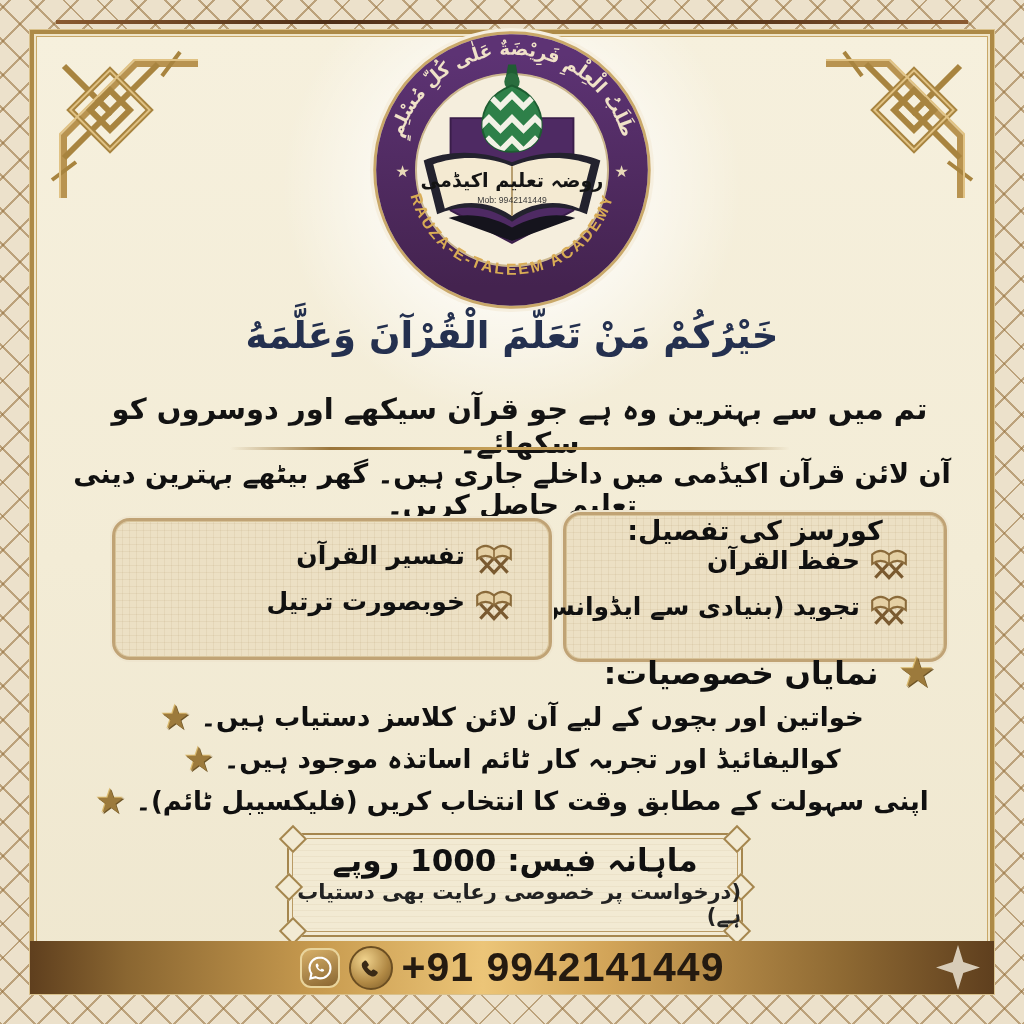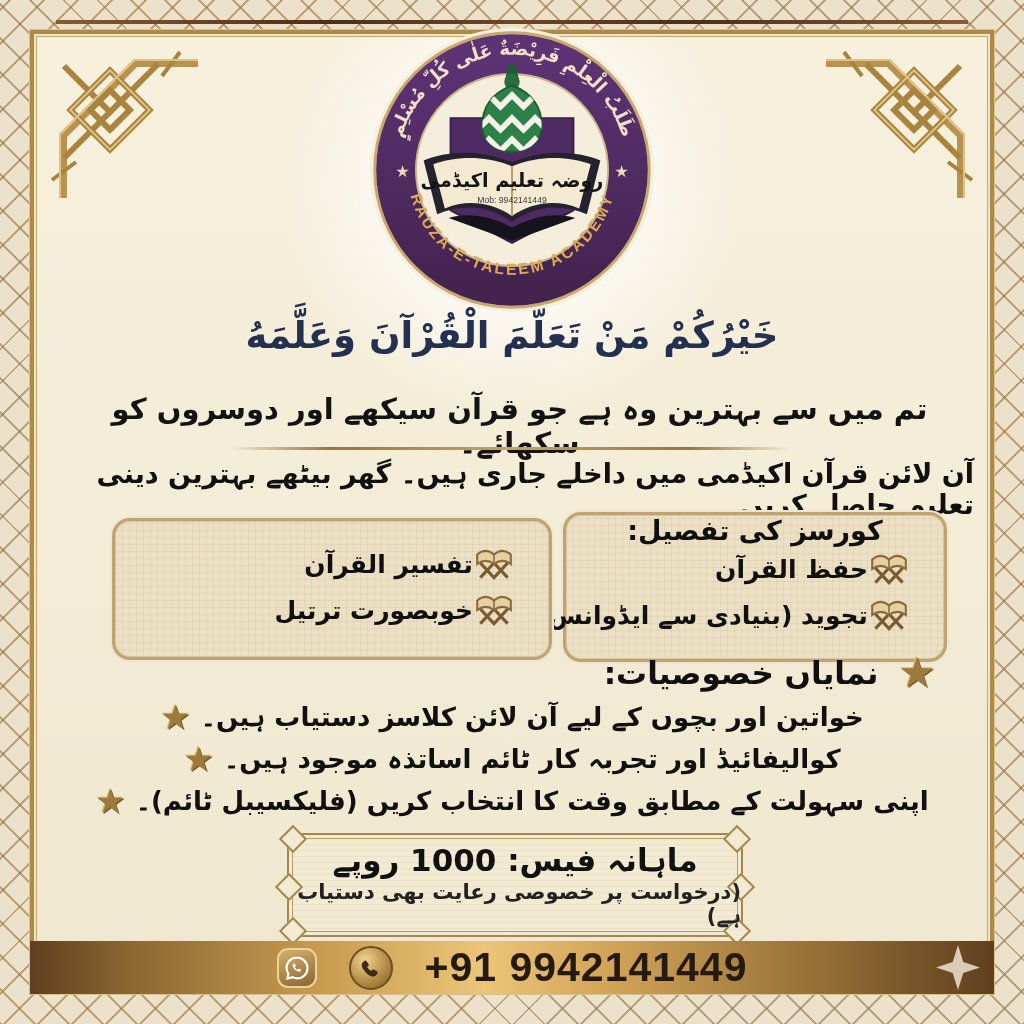--- a/index.html
+++ b/index.html
@@ -25,34 +25,34 @@
   .corner.tr{right:30px;top:30px;transform:scaleX(-1);}
   
   .logo{position:absolute;left:50%;top:26px;transform:translateX(-50%);width:288px;height:288px;z-index:5;}
   
   .hadith{position:absolute;top:314px;left:60px;right:60px;text-align:center;direction:rtl;
     font-size:37px;font-weight:700;color:#24304f;z-index:4;letter-spacing:1px;}
   .hadith-tr{position:absolute;top:392px;left:60px;right:45px;text-align:center;direction:rtl;
     font-size:29px;font-weight:700;color:#131313;z-index:4;}
   .divider{position:absolute;top:447px;left:230px;width:560px;height:3px;z-index:4;border-radius:2px;
     background:linear-gradient(90deg,rgba(170,130,60,0) 0%,#9a753a 18%,#caa45a 50%,#9a753a 82%,rgba(170,130,60,0) 100%);}
-  .intro{position:absolute;top:458px;left:50px;right:50px;direction:rtl;
+  .intro{position:absolute;top:458px;left:50px;right:50px;text-align:center;direction:rtl;
     font-size:27px;font-weight:700;color:#101010;z-index:4;}
   
   .cbox{position:absolute;border:3px solid #c0a375;border-radius:18px;z-index:4;
     background-color:#ece0c4;
     background-image:
       repeating-linear-gradient(0deg, rgba(160,130,80,.10) 0 1px, transparent 1px 7px),
       repeating-linear-gradient(90deg, rgba(160,130,80,.10) 0 1px, transparent 1px 7px);
     box-shadow:0 0 0 2px #efe6cf, inset 0 0 0 1px #d8c49a;}
   .cbox.right{left:563px;top:512px;width:378px;height:144px;}
   .cbox.left{left:112px;top:518px;width:434px;height:136px;}
   .cbox .hdr{direction:rtl;text-align:center;font-size:27px;font-weight:700;color:#101010;}
-  .crow{display:flex;flex-direction:row-reverse;align-items:center;justify-content:flex-start;
-    padding-right:34px;height:46px;}
+  .crow{display:flex;flex-direction:row-reverse;align-items:flex-start;justify-content:flex-start;
+    gap:8px;padding-right:34px;height:46px;}
   .crow .lbl{direction:rtl;font-size:25px;font-weight:700;color:#101010;white-space:nowrap;}
   .cbox.left .crow:first-child{margin-top:20px;}
   .bookicon{width:42px;height:36px;flex:0 0 auto;}
   
   .feat-h{position:absolute;top:652px;left:0;right:88px;display:flex;justify-content:flex-end;align-items:center;gap:20px;z-index:4;}
   .feat-h .txt{direction:rtl;font-size:31px;font-weight:700;color:#101010;}
   .star{font-size:34px;line-height:1;color:#9c7a3c;text-shadow:1px 1px 0 #6d5426, -1px -1px 0 #d9b96e;}
   .star.big{font-size:42px;}
   .feat{position:absolute;left:0;right:0;display:flex;justify-content:center;align-items:center;gap:10px;z-index:4;}
   .feat .txt{direction:rtl;font-size:26px;font-weight:700;color:#101010;}
@@ -64,21 +64,21 @@
     box-shadow:inset 0 0 0 3px #f2ead3, inset 0 0 0 4px #b99a64;}
   .fee .inner{position:absolute;inset:0;display:flex;flex-direction:column;justify-content:center;align-items:center;}
   .fee .line1{direction:rtl;font-size:31px;font-weight:700;color:#111;}
   .fee .line2{direction:rtl;font-size:21px;font-weight:700;color:#222;margin-top:2px;}
   .fee .dia{position:absolute;width:16px;height:16px;background:#f2ead3;border:2px solid #a5864e;transform:rotate(45deg);}
   .fee .dl{left:-10px;top:42px;} .fee .dr{right:-10px;top:42px;}
   .fee .c1{left:-6px;top:-6px;} .fee .c2{right:-6px;top:-6px;} .fee .c3{left:-6px;bottom:-6px;} .fee .c4{right:-6px;bottom:-6px;}
   
   .bar{position:absolute;left:30px;right:30px;top:941px;height:53px;z-index:6;
     background:linear-gradient(90deg,#5f3f1e 0%,#8a6631 10%,#c89b4f 30%,#ecc578 47%,#d2a458 60%,#8f6a33 84%,#5f3f1e 100%);
-    display:flex;align-items:center;justify-content:center;gap:32px;}
+    display:flex;align-items:center;justify-content:center;gap:9px;}
   .wa{width:40px;height:40px;border-radius:11px;flex:0 0 auto;
     background:linear-gradient(160deg,#d7b069,#8a6631);border:2px solid #e9d49c;
     display:flex;align-items:center;justify-content:center;box-sizing:border-box;}
   .ph{width:44px;height:44px;border-radius:50%;flex:0 0 auto;
     background:radial-gradient(circle at 35% 30%,#f0d28c,#b08844 60%,#7a5a28);
     border:2px solid #6b4e22;display:flex;align-items:center;justify-content:center;box-sizing:border-box;}
   .phone-number{font-size:41px;font-weight:800;color:#241a10;letter-spacing:1px;
     font-family:"Liberation Sans", sans-serif;}
   .sparkle{position:absolute;right:14px;top:4px;width:44px;height:45px;background:#d8ccb8;
     clip-path:polygon(50% 0%, 62% 38%, 100% 50%, 62% 62%, 50% 100%, 38% 62%, 0% 50%, 38% 38%);}

